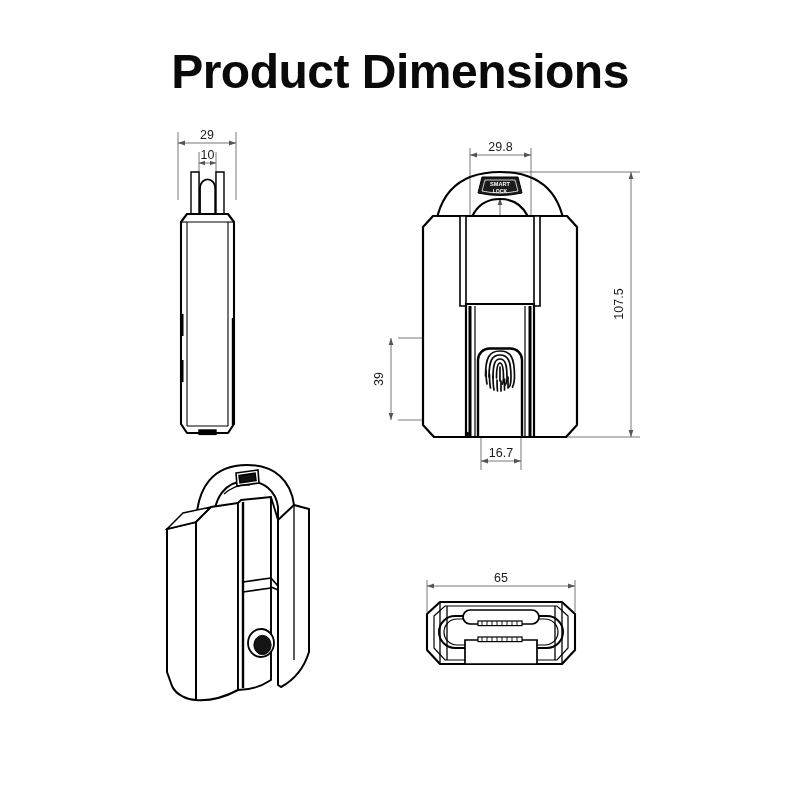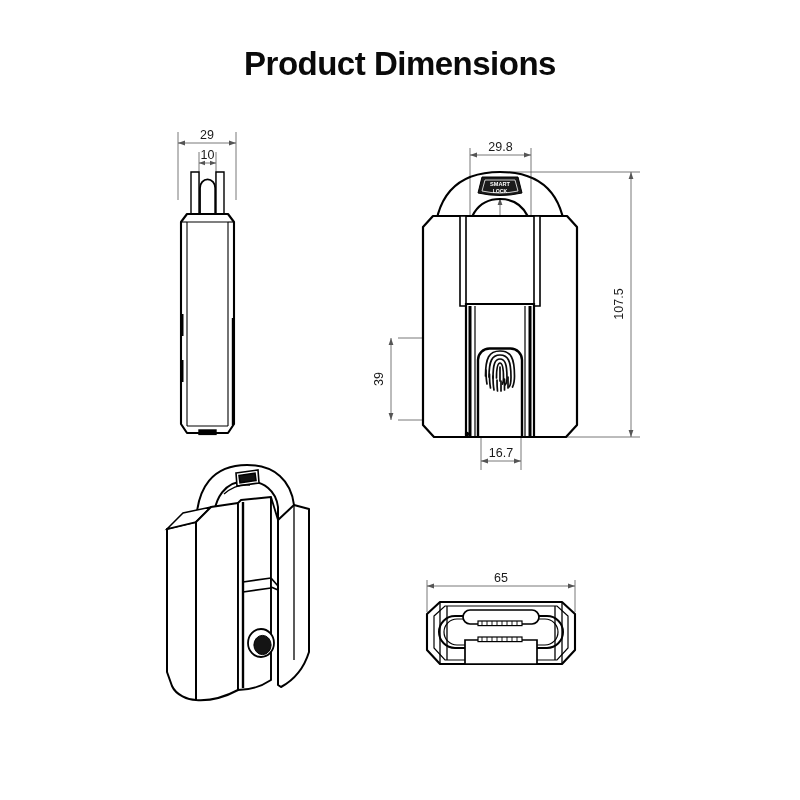--- a/index.html
+++ b/index.html
@@ -20,21 +20,21 @@
     overflow: hidden;
   }
   #page-title {
     position: absolute;
     top: 46px;
     left: 0;
     width: 800px;
     text-align: center;
     font-family: "Liberation Sans", sans-serif;
     font-weight: bold;
-    font-size: 33px;
+    font-size: 48px;
     letter-spacing: -0.5px;
     color: #0a0a0a;
     line-height: 1.1;
   }
   #drawing {
     position: absolute;
     top: 0;
     left: 0;
   }
   .dim-text {

